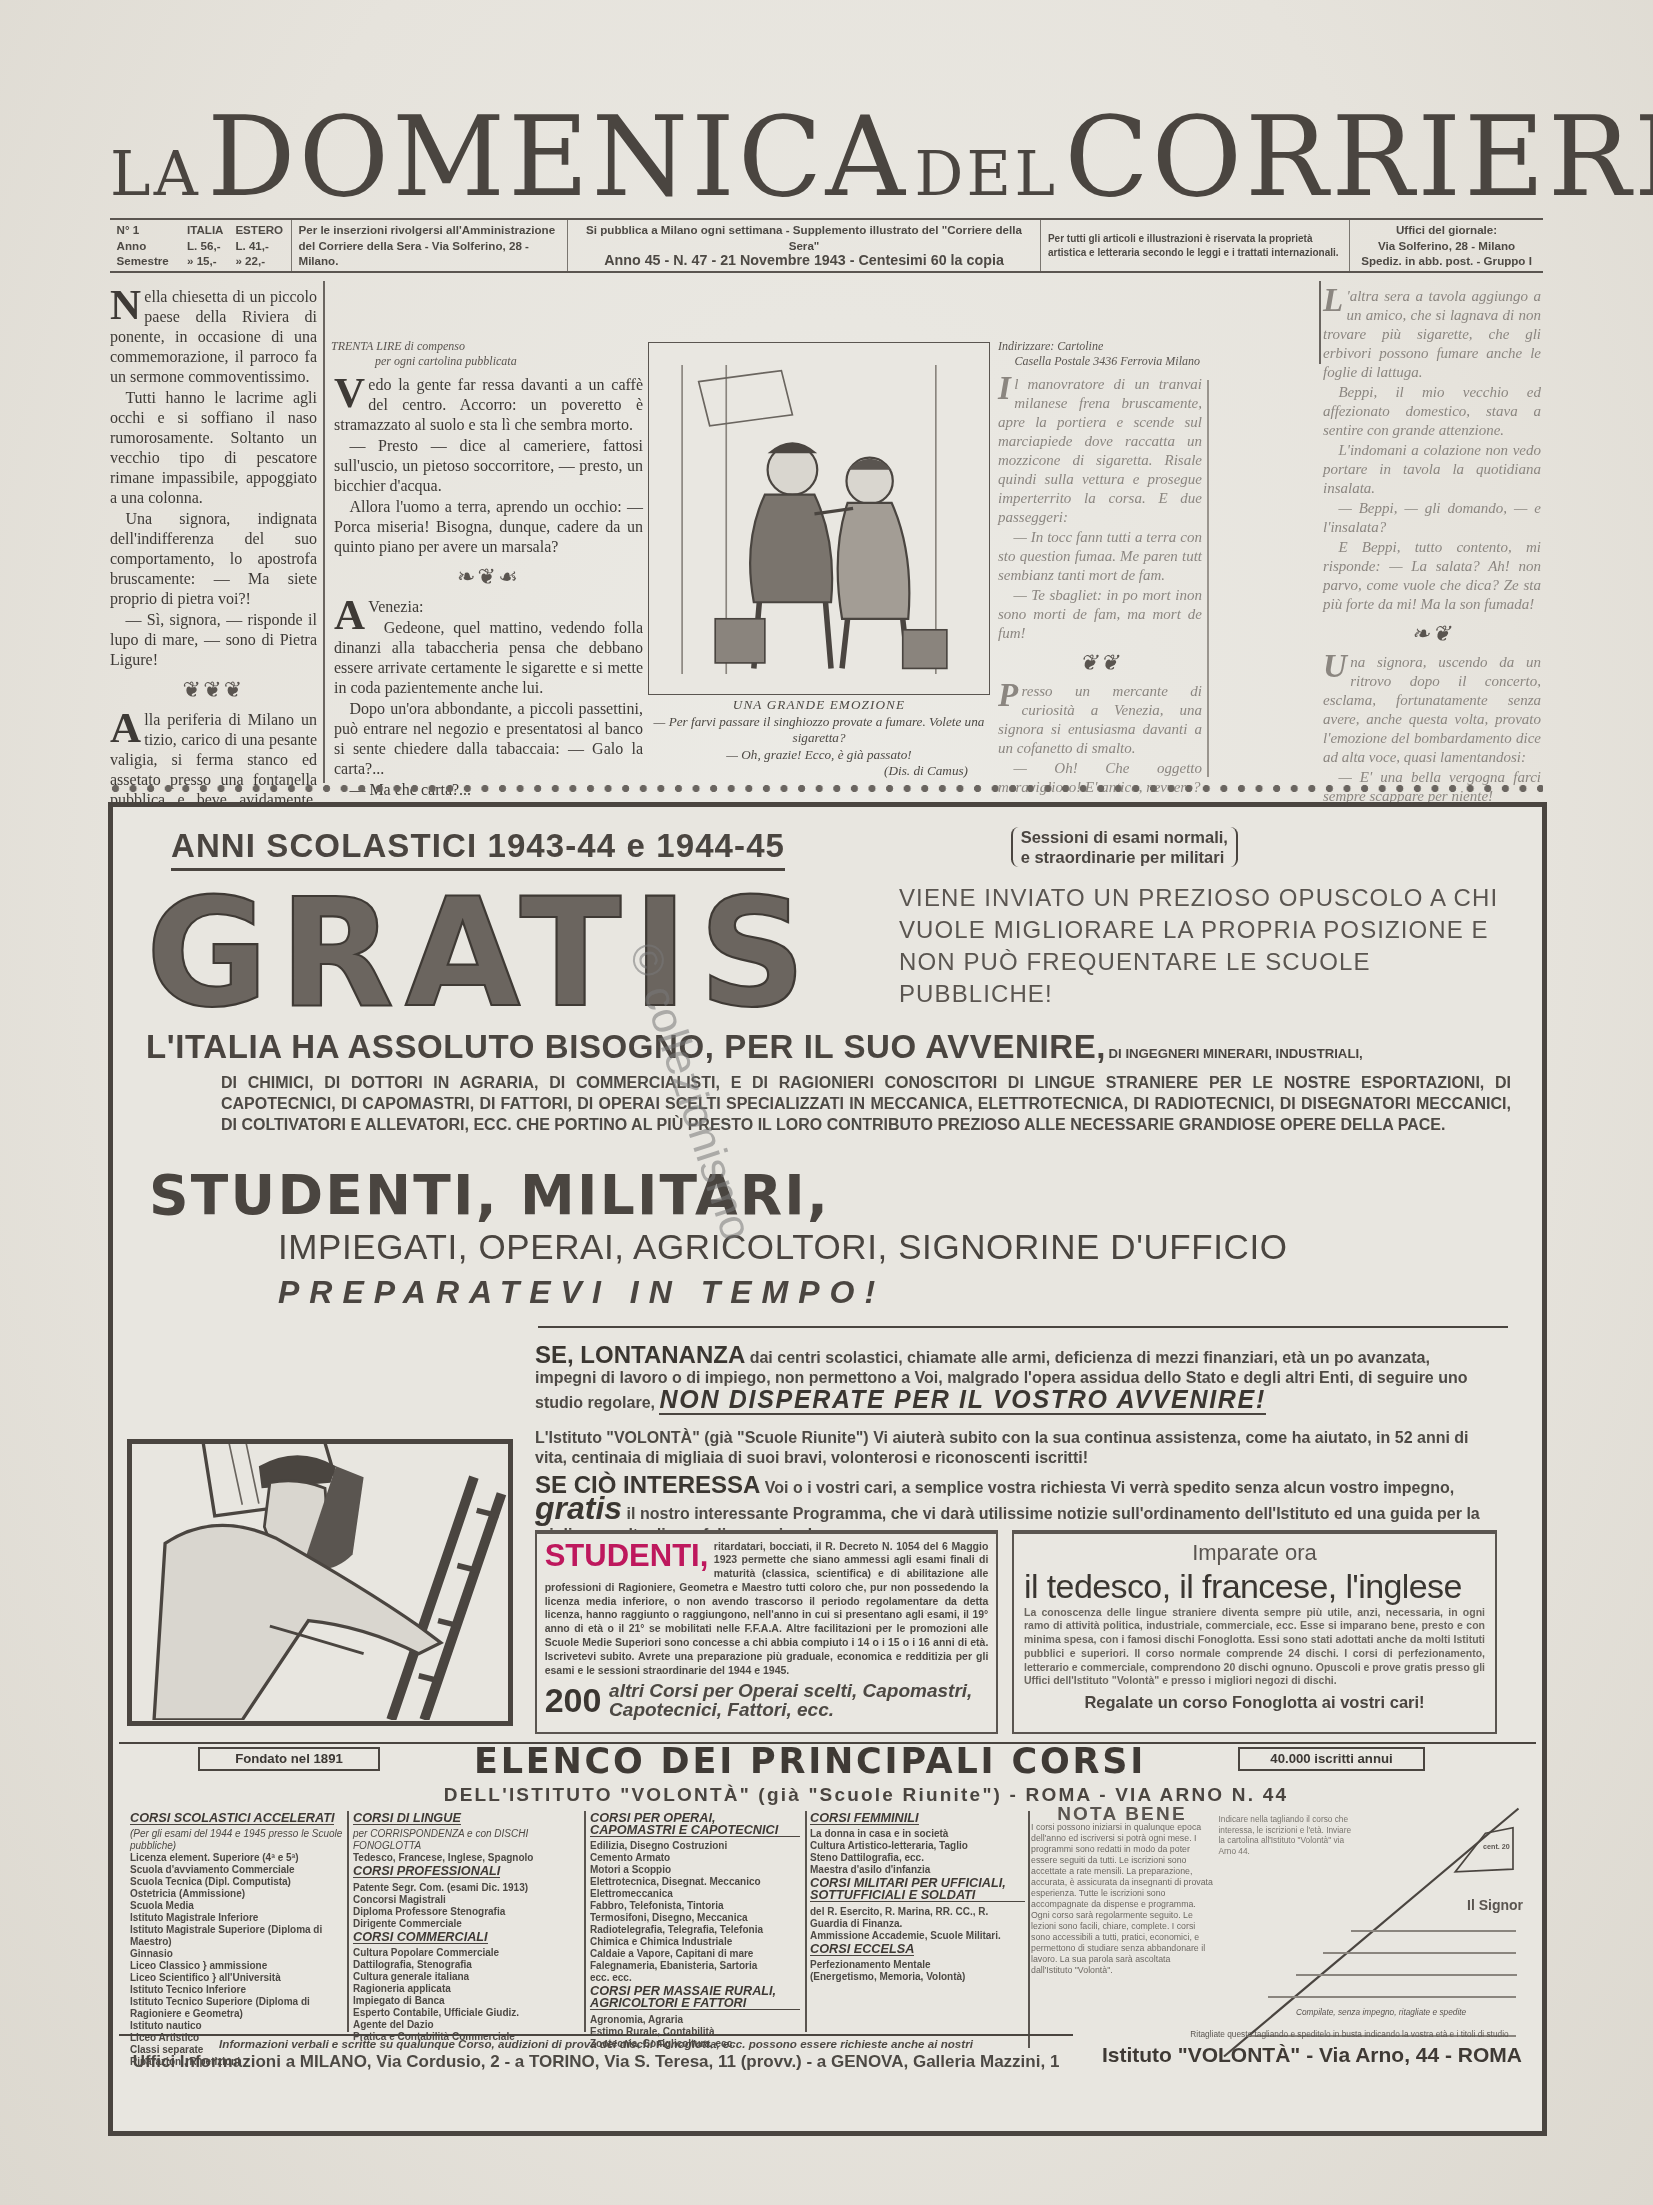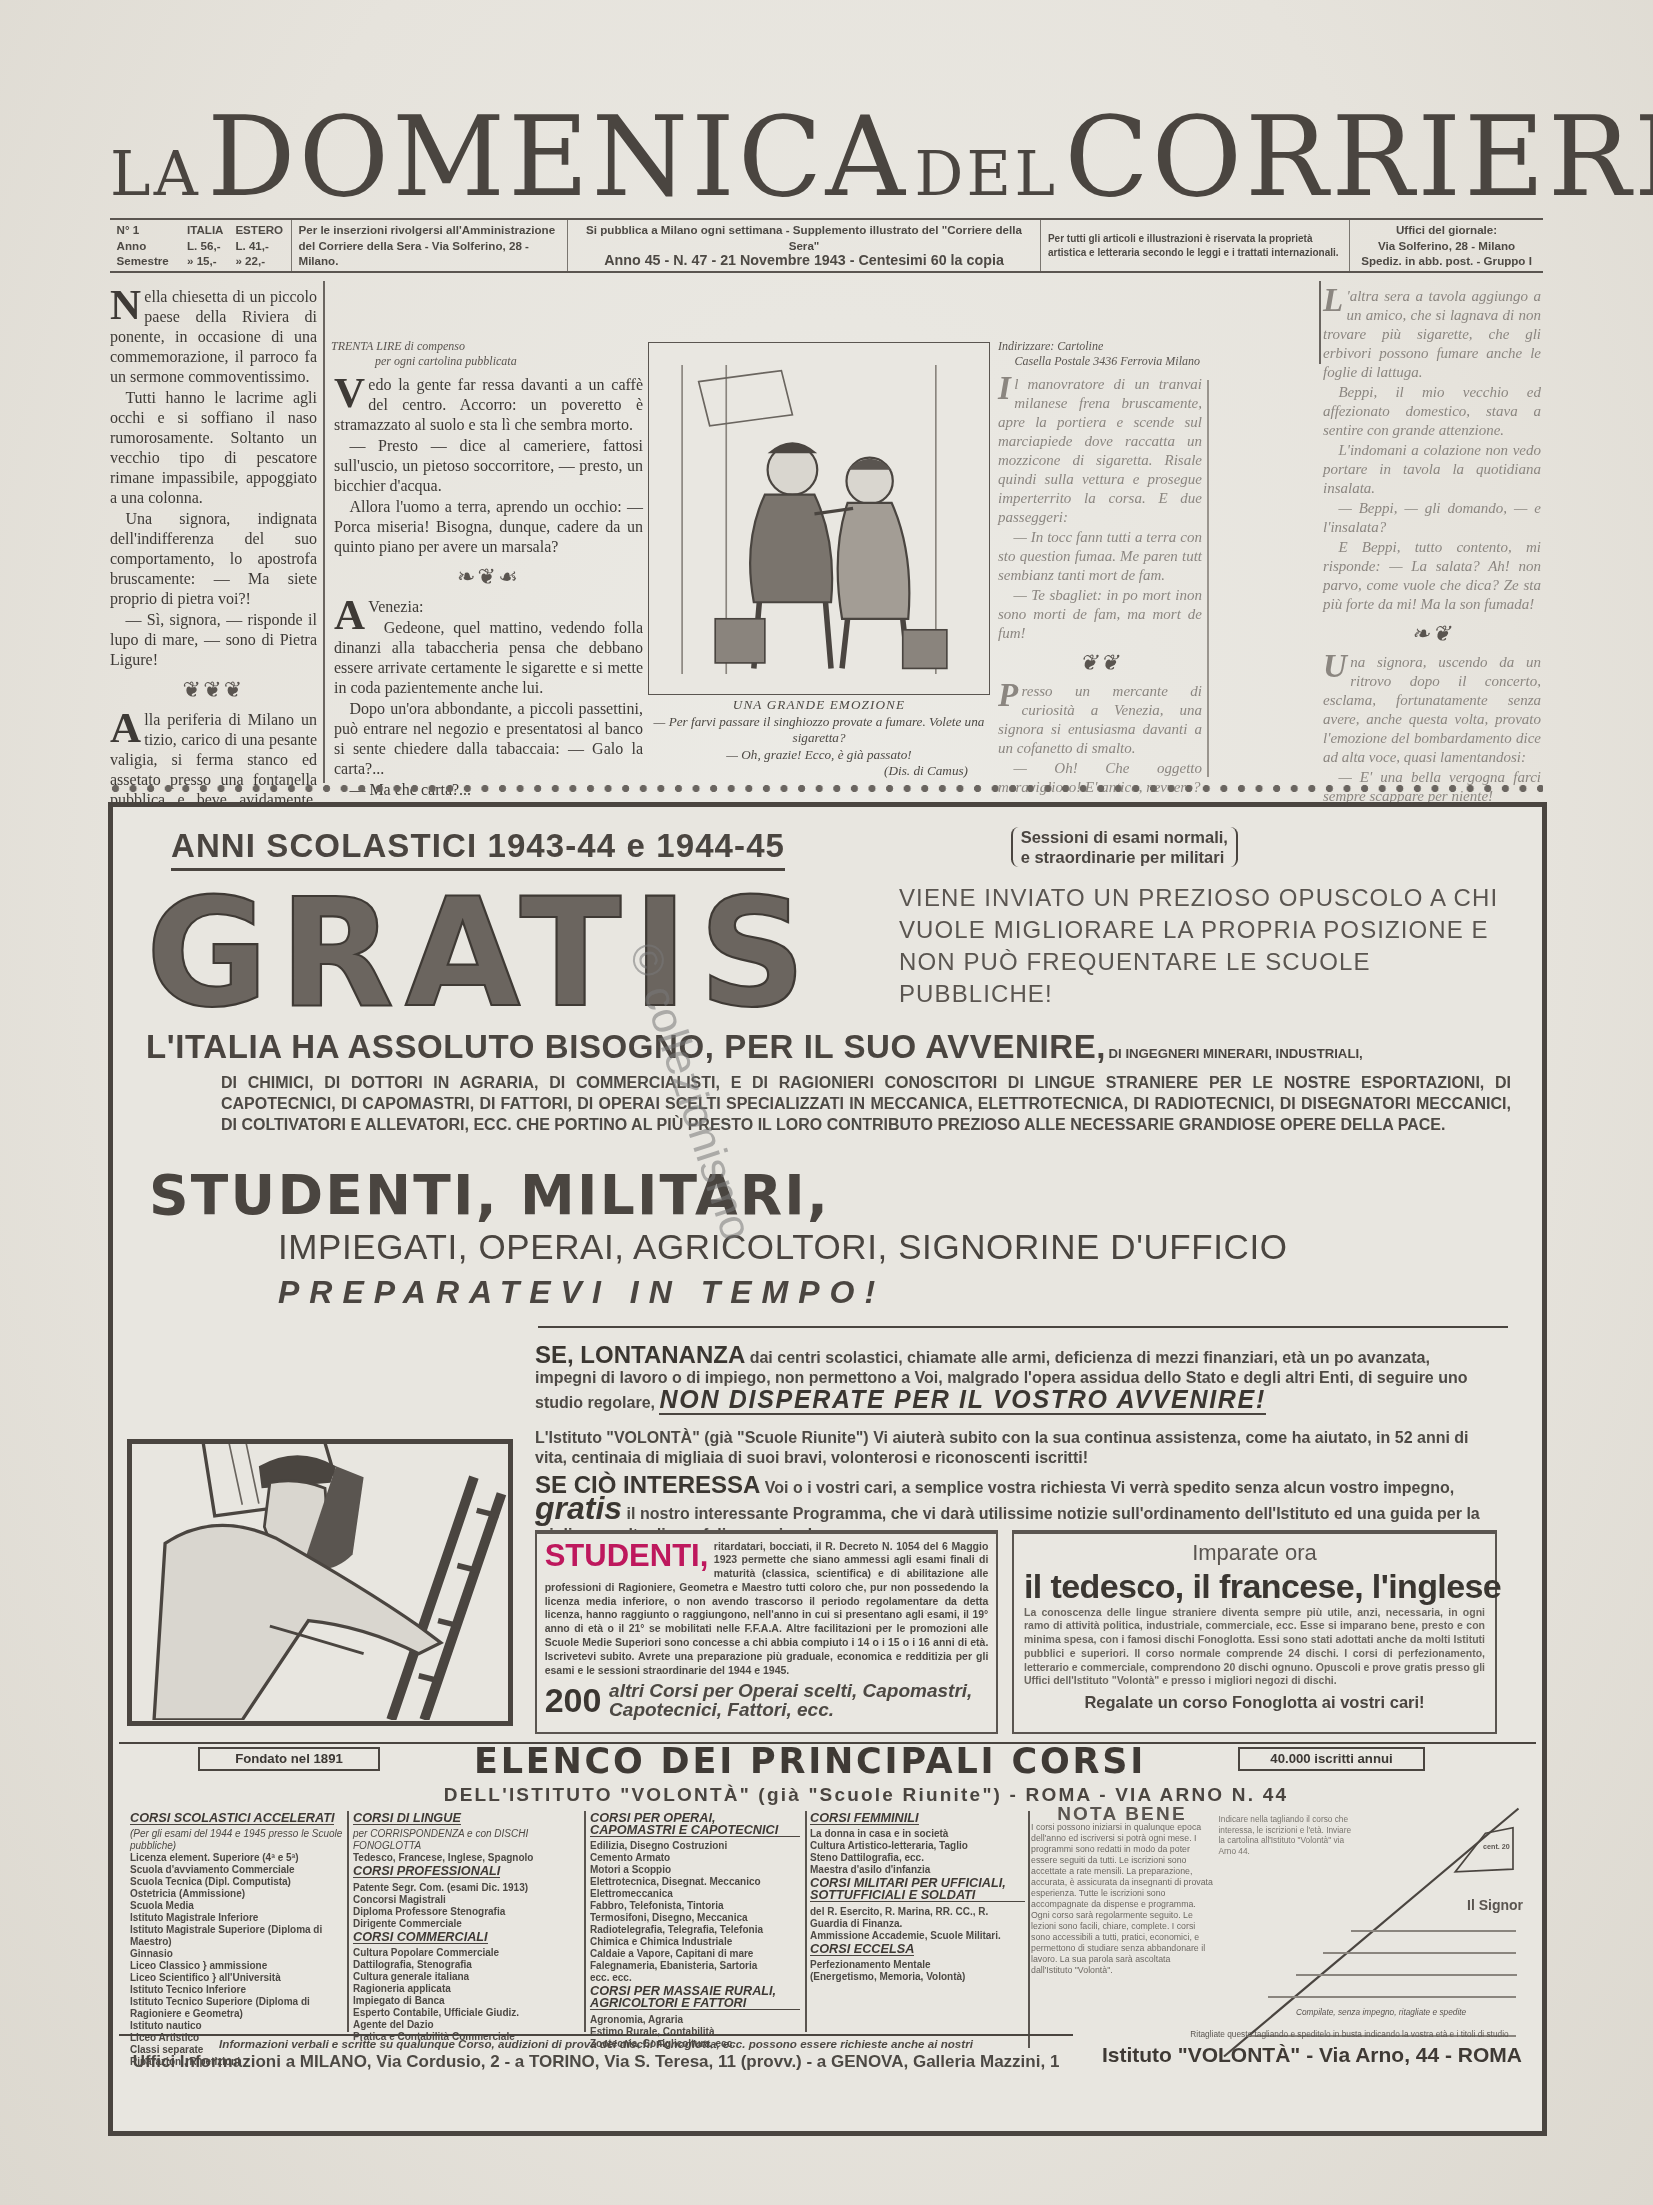--- a/index.html
+++ b/index.html
@@ -110,21 +110,21 @@
   .box { position: absolute; border: 2.2px solid #5a5550; border-top-width: 4.4px; background: #e9e7e1; font-family: "Liberation Sans", "DejaVu Sans", sans-serif; color: #4d4944; }
   .studenti-box { left: 535px; top: 1530px; width: 463px; height: 204px; padding: 5.5px 7.7px; }
   .studenti-head { float: left; font-size: 31px; font-weight: 900; margin-right: 5.5px; line-height: 31px; color: #be185d; }
   .studenti-text { font-size: 10.5px; line-height: 13.8px; font-weight: bold; text-align: justify; }
   .studenti-200 { margin-top: 3.3px; display: flex; align-items: center; gap: 7.7px; }
   .studenti-200 .n { font-size: 34px; font-weight: 900; color: #3a3631; }
   .studenti-200 .t { font-size: 19px; font-weight: bold; font-style: italic; line-height: 19px; }
 
   .lingue-box { left: 1012px; top: 1530px; width: 485px; height: 204px; padding: 5.5px 10px; }
   .lingue-kicker { text-align: center; font-size: 22px; color: #5a5550; }
-  .lingue-head { font-size: 34px; font-weight: bold; color: #3a3631; line-height: 40px; white-space: nowrap; letter-spacing: -0.6px; }
+  .lingue-head { font-size: 34px; font-weight: normal; color: #3a3631; line-height: 40px; white-space: nowrap; letter-spacing: -0.6px; }
   .lingue-text { font-size: 10.5px; line-height: 13.8px; font-weight: bold; text-align: justify; color: #6b665f; }
   .lingue-foot { text-align: center; font-size: 16.5px; font-weight: bold; margin-top: 4.4px; color: #4a4540; }
 
   .elenco-band { position: absolute; left: 119px; top: 1742px; width: 1417px; height: 2.2px; background: #4a4540; }
   .fondato { position: absolute; left: 198px; top: 1747px; width: 182px; height: 24px; border: 2.2px solid #4a4540; font-size: 13.2px; font-weight: bold; text-align: center; line-height: 20px; font-family: "Liberation Sans", "DejaVu Sans", sans-serif; }
   .iscritti { position: absolute; left: 1238px; top: 1747px; width: 187px; height: 24px; border: 2.2px solid #4a4540; font-size: 13.2px; font-weight: bold; text-align: center; line-height: 20px; font-family: "Liberation Sans", "DejaVu Sans", sans-serif; }
   .elenco-title { position: absolute; left: 402px; top: 1741px; width: 816px; text-align: center; font-size: 35px; font-weight: bold; letter-spacing: 2.8px; color: #3f3a35; font-family: "DejaVu Sans", "Liberation Sans", sans-serif; }
   .elenco-sub { position: absolute; left: 232px; top: 1784px; width: 1268px; text-align: center; font-size: 19px; font-weight: bold; letter-spacing: 2.2px; color: #4a4540; font-family: "Liberation Sans", "DejaVu Sans", sans-serif; }
 
   .courses { position: absolute; top: 1811px; font-family: "Liberation Sans", "DejaVu Sans", sans-serif; font-size: 10px; line-height: 12px; color: #4d4944; font-weight: bold; }

